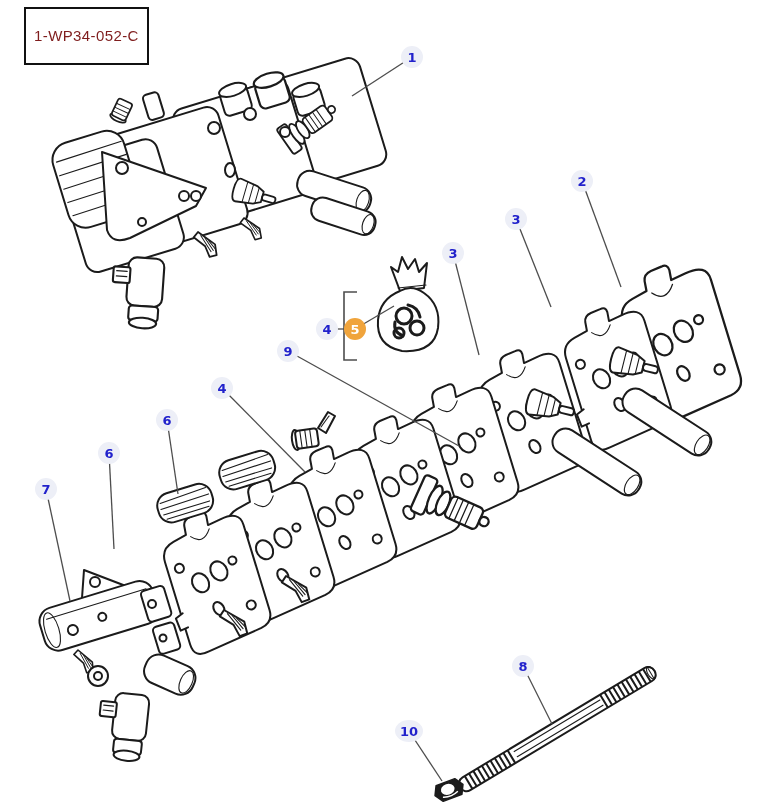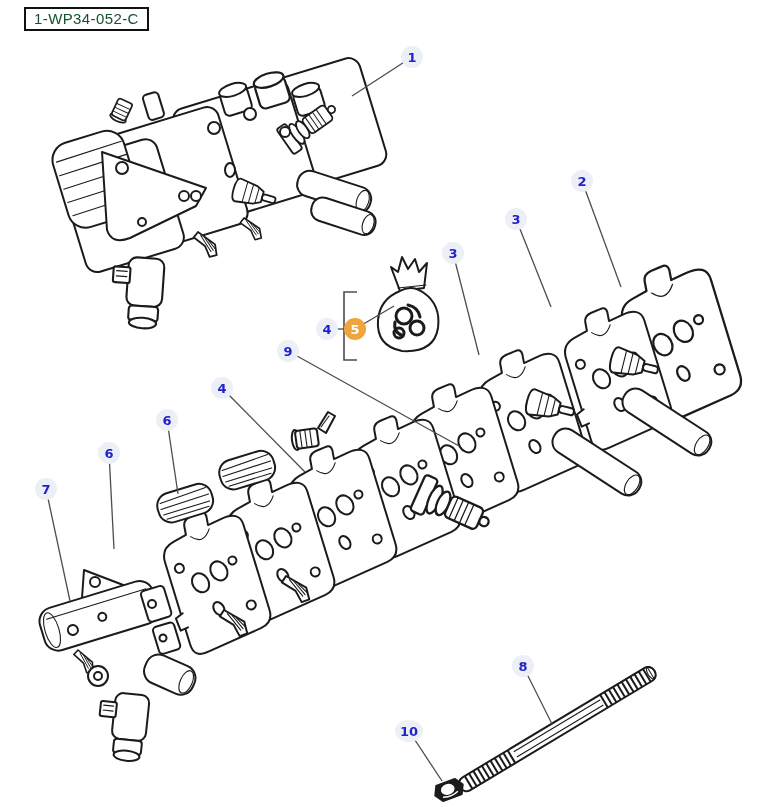--- a/index.html
+++ b/index.html
@@ -5,21 +5,21 @@
   html,body{margin:0;padding:0;background:#ffffff;}
   .canvas{position:relative;width:762px;height:807px;background:#fff;
           font-family:"Liberation Sans",sans-serif;overflow:hidden;}
   #art{position:absolute;left:0;top:0;}
   .o{fill:#fff;stroke:var(--stroke,#1b1b1b);stroke-width:2;stroke-linejoin:round;stroke-linecap:round;}
   .thin{fill:none;stroke:var(--stroke,#1b1b1b);stroke-width:1.1;stroke-linejoin:round;stroke-linecap:round;}
   .ring{fill:none;stroke:var(--stroke,#1b1b1b);stroke-width:3;stroke-linecap:round;}
   .thread{stroke:var(--stroke,#1b1b1b);stroke-width:15;stroke-dasharray:2 3;}
   .callout-num{font:bold 13px "DejaVu Sans",sans-serif;}
   .code-label{position:absolute;left:24px;top:7px;border:2px solid #111;background:#fff;
-              padding:0 8px;font-size:15px;line-height:20px;color:#14532d;letter-spacing:.4px;}
+              padding:17px 8px;font-size:15px;line-height:20px;color:#7f1d1d;letter-spacing:.4px;}
 </style>
 </head>
 <body>
 
 <div class="canvas" style="background: rgb(255, 255, 255);">
 
   <div class="code-label">
     <span>1-WP34-052-C</span>
   </div>
 

